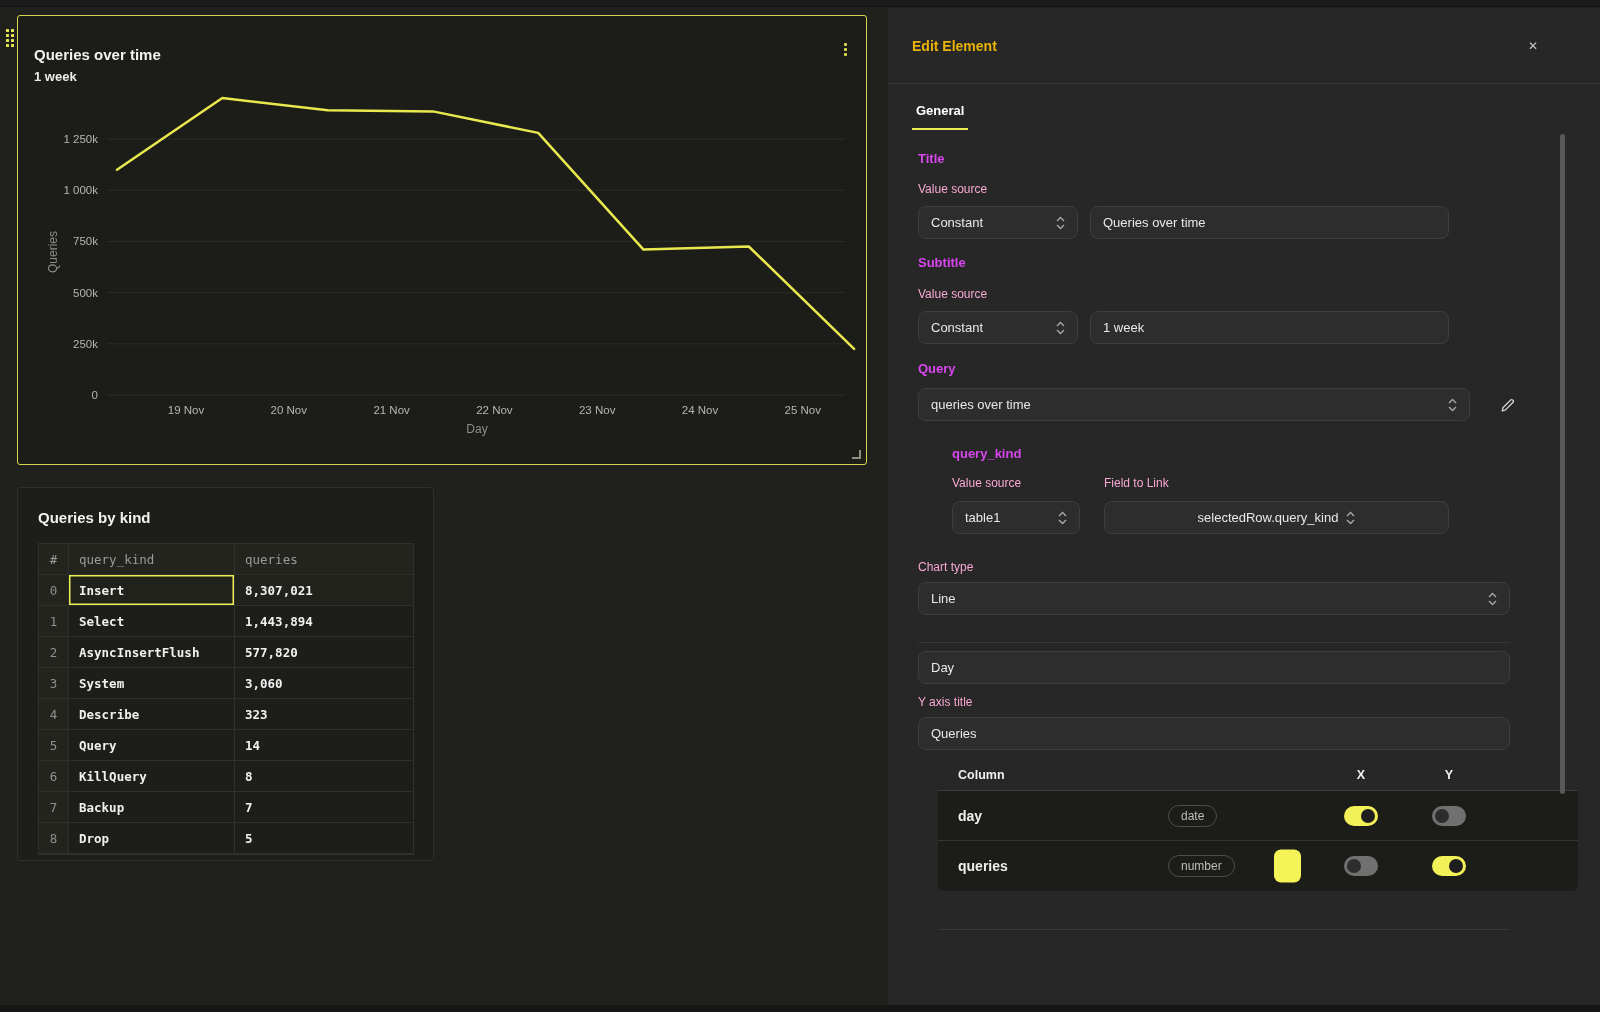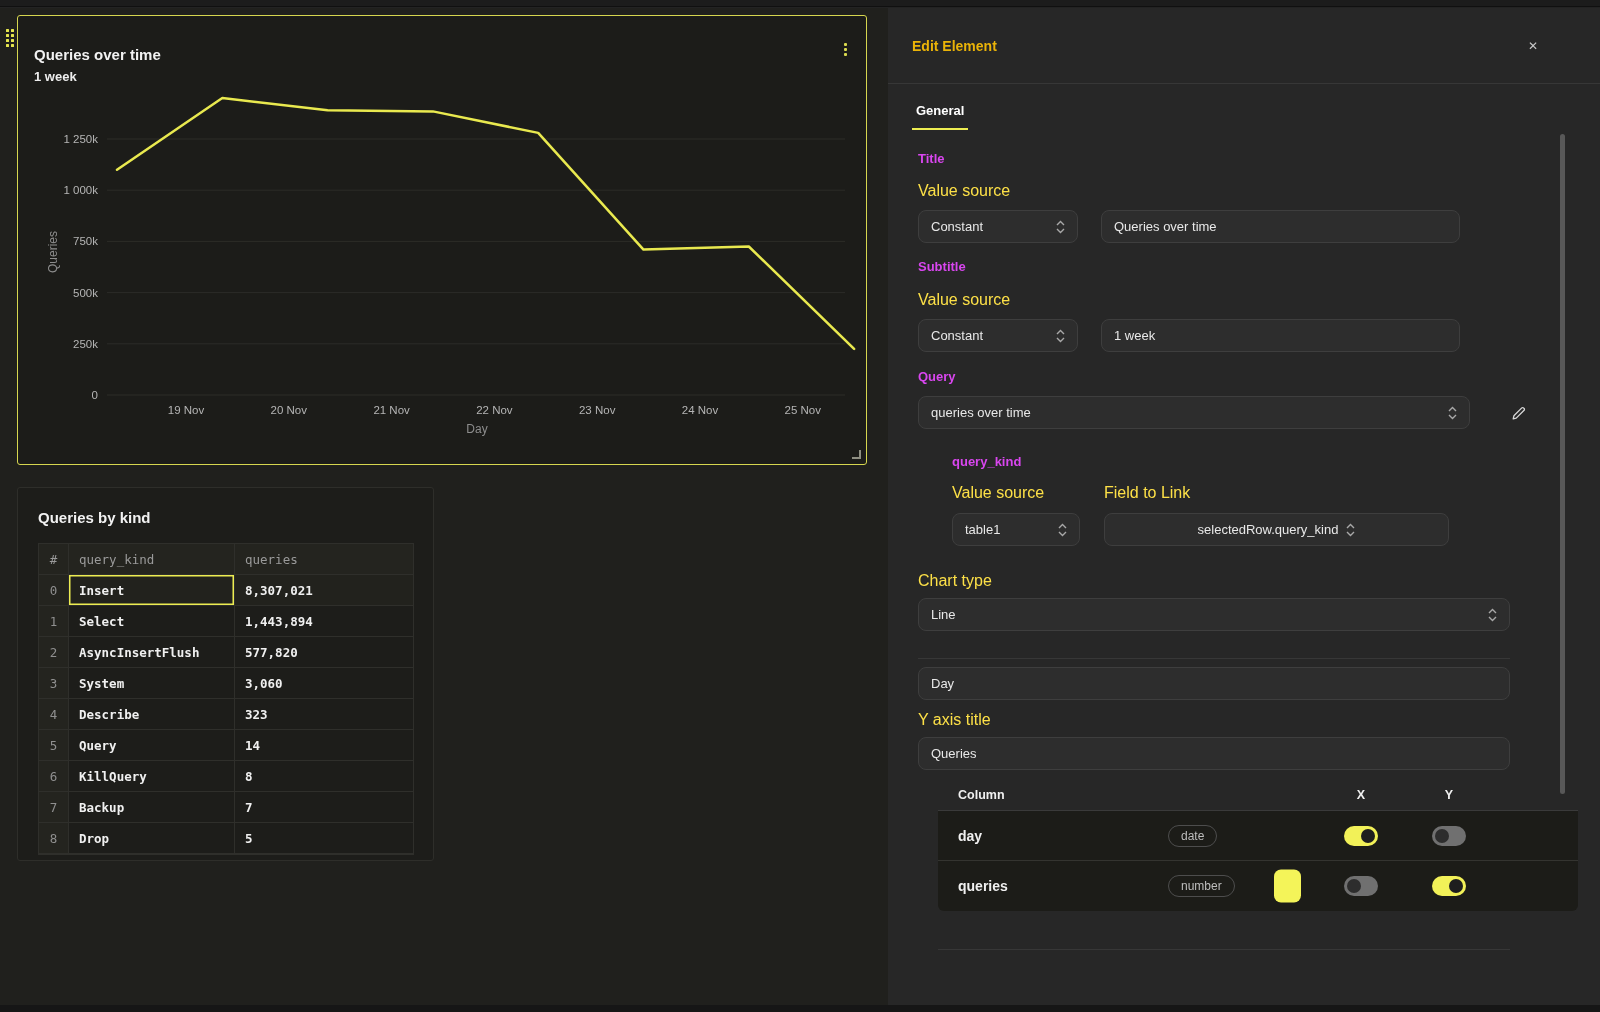--- a/index.html
+++ b/index.html
@@ -45,26 +45,26 @@
 
   
   .editor { position:absolute; left:888px; top:8px; width:712px; height:997px; background:#272727; }
   .ed-header { height:76px; border-bottom:1px solid #373737; position:relative; }
   .ed-title { position:absolute; left:24px; top:30px; font-size:14px; font-weight:600; color:#eab308; }
   .close-btn { position:absolute; right:58px; top:27px; font-size:12px; color:#c9c9c9; padding:4px; cursor:pointer; }
   .tab { display:inline-block; margin:19px 0 0 24px; padding:0 4px 10px 4px; font-size:13px; font-weight:600;
     color:#ffffff; border-bottom:2px solid #eded52; cursor:pointer; }
   .ed-body { padding-left:30px; width:652px; }
   .sec-h { font-size:13px; font-weight:700; color:#d946ef; }
-  .lbl { font-size:16px; color:#fde047; }
+  .lbl { font-size:12px; color:#f9a8d4; }
   .field { height:33px; background:#2d2d2d; border:1px solid #3e3e3e; border-radius:8px;
     display:flex; align-items:center; padding:0 12px; font-size:13px; color:#e8e8e8; }
   .select { justify-content:space-between; cursor:pointer; }
   .chev { flex:0 0 auto; margin-left:8px; }
-  .frow { display:flex; gap:23px; }
+  .frow { display:flex; gap:12px; }
   .w160 { width:160px; } .w359 { width:359px; } .w128 { width:128px; } .w345 { width:345px;justify-content:center; } .w552 { width:552px; } .w592 { width:592px; }
   .mt21 { margin-top:21px; } .mt16 { margin-top:16px; } .mt17 { margin-top:17px; } .mt15 { margin-top:15px; }
   .mt11 { margin-top:11px; } .mt10 { margin-top:10px; } .mt8 { margin-top:8px; } .mt12 { margin-top:12px; }
   .mt25 { margin-top:25px; } .mt26 { margin-top:26px; }
   .indent { margin-left:34px; }
   .two-col { display:flex; gap:24px; }
   .col1 { width:128px; } .col2 { width:345px; }
   .divider { height:1px; background:#373737; margin-top:27px; width:592px; }
   .pencil-btn { margin-left:18px; align-self:center; cursor:pointer; display:flex; }
 

